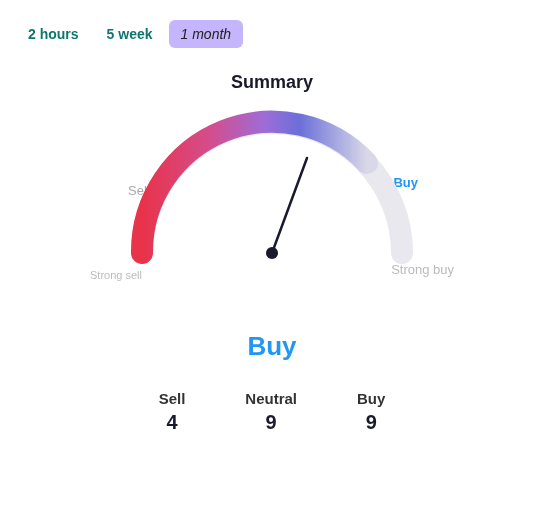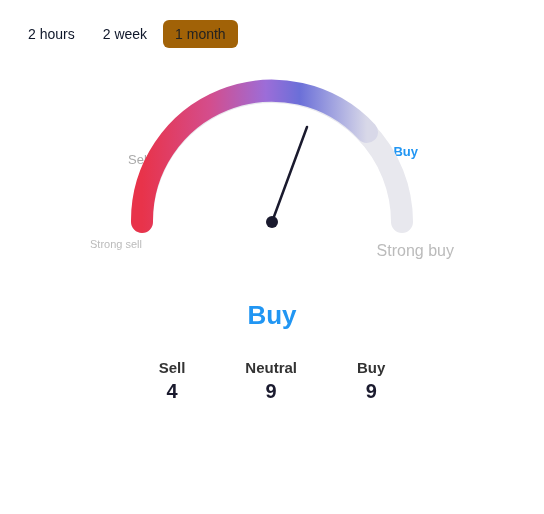--- a/index.html
+++ b/index.html
@@ -30,30 +30,31 @@
       width: 100%;
       padding: 0 16px;
       justify-content: flex-start;
     }
 
     .time-btn {
       padding: 6px 12px;
       border: none;
       background: transparent;
       font-size: 14px;
-      color: #0f172a;
+      color: #0f766e;
       cursor: pointer;
       border-radius: 6px;
-      font-weight: 400;
+      font-weight: 700;
     }
 
     .time-btn.active {
-      background: #a16207;
+      background: #c4b5fd;
       font-weight: 500;
       color: #222;
+      font-style: italic;
     }
 
     
     .summary-title {
       font-size: 18px;
       font-weight: 700;
       color: #1a1a2e;
       margin-bottom: 10px;
     }
 
@@ -102,23 +103,23 @@
     .label-strong-sell {
       position: absolute;
       bottom: 42px;
       left: 8px;
       font-size: 11px;
       color: #bbb;
     }
 
     .label-strong-buy {
       position: absolute;
-      bottom: 32px;
+      bottom: 46px;
       right: 8px;
-      font-size: 16px;
+      font-size: 13px;
       color: #bbb;
     }
 
     
     .signal-text {
       font-size: 26px;
       font-weight: 700;
       color: #2196f3;
       margin-top: 8px;
     }
@@ -151,24 +152,25 @@
       color: #1a1a2e;
     }
   </style>
 </head>
 <body>
 
 <div class="container">
 
   <div class="time-bar">
     <button class="time-btn">2 hours</button>
-    <button class="time-btn">2 week</button>
+    <button class="time-btn">5 week</button>
     <button class="time-btn active">1 month</button>
   </div>
 
+  <div class="summary-title">Summary</div>
 
   <div class="gauge-wrapper">
 
     <span class="label-neutral">Neutral</span>
     <span class="label-sell">Sell</span>
     <span class="label-buy">Buy</span>
     <span class="label-strong-sell">Strong sell</span>
     <span class="label-strong-buy">Strong buy</span>
 
     <svg class="gauge-svg" width="300" height="170" viewBox="0 0 300 170">

